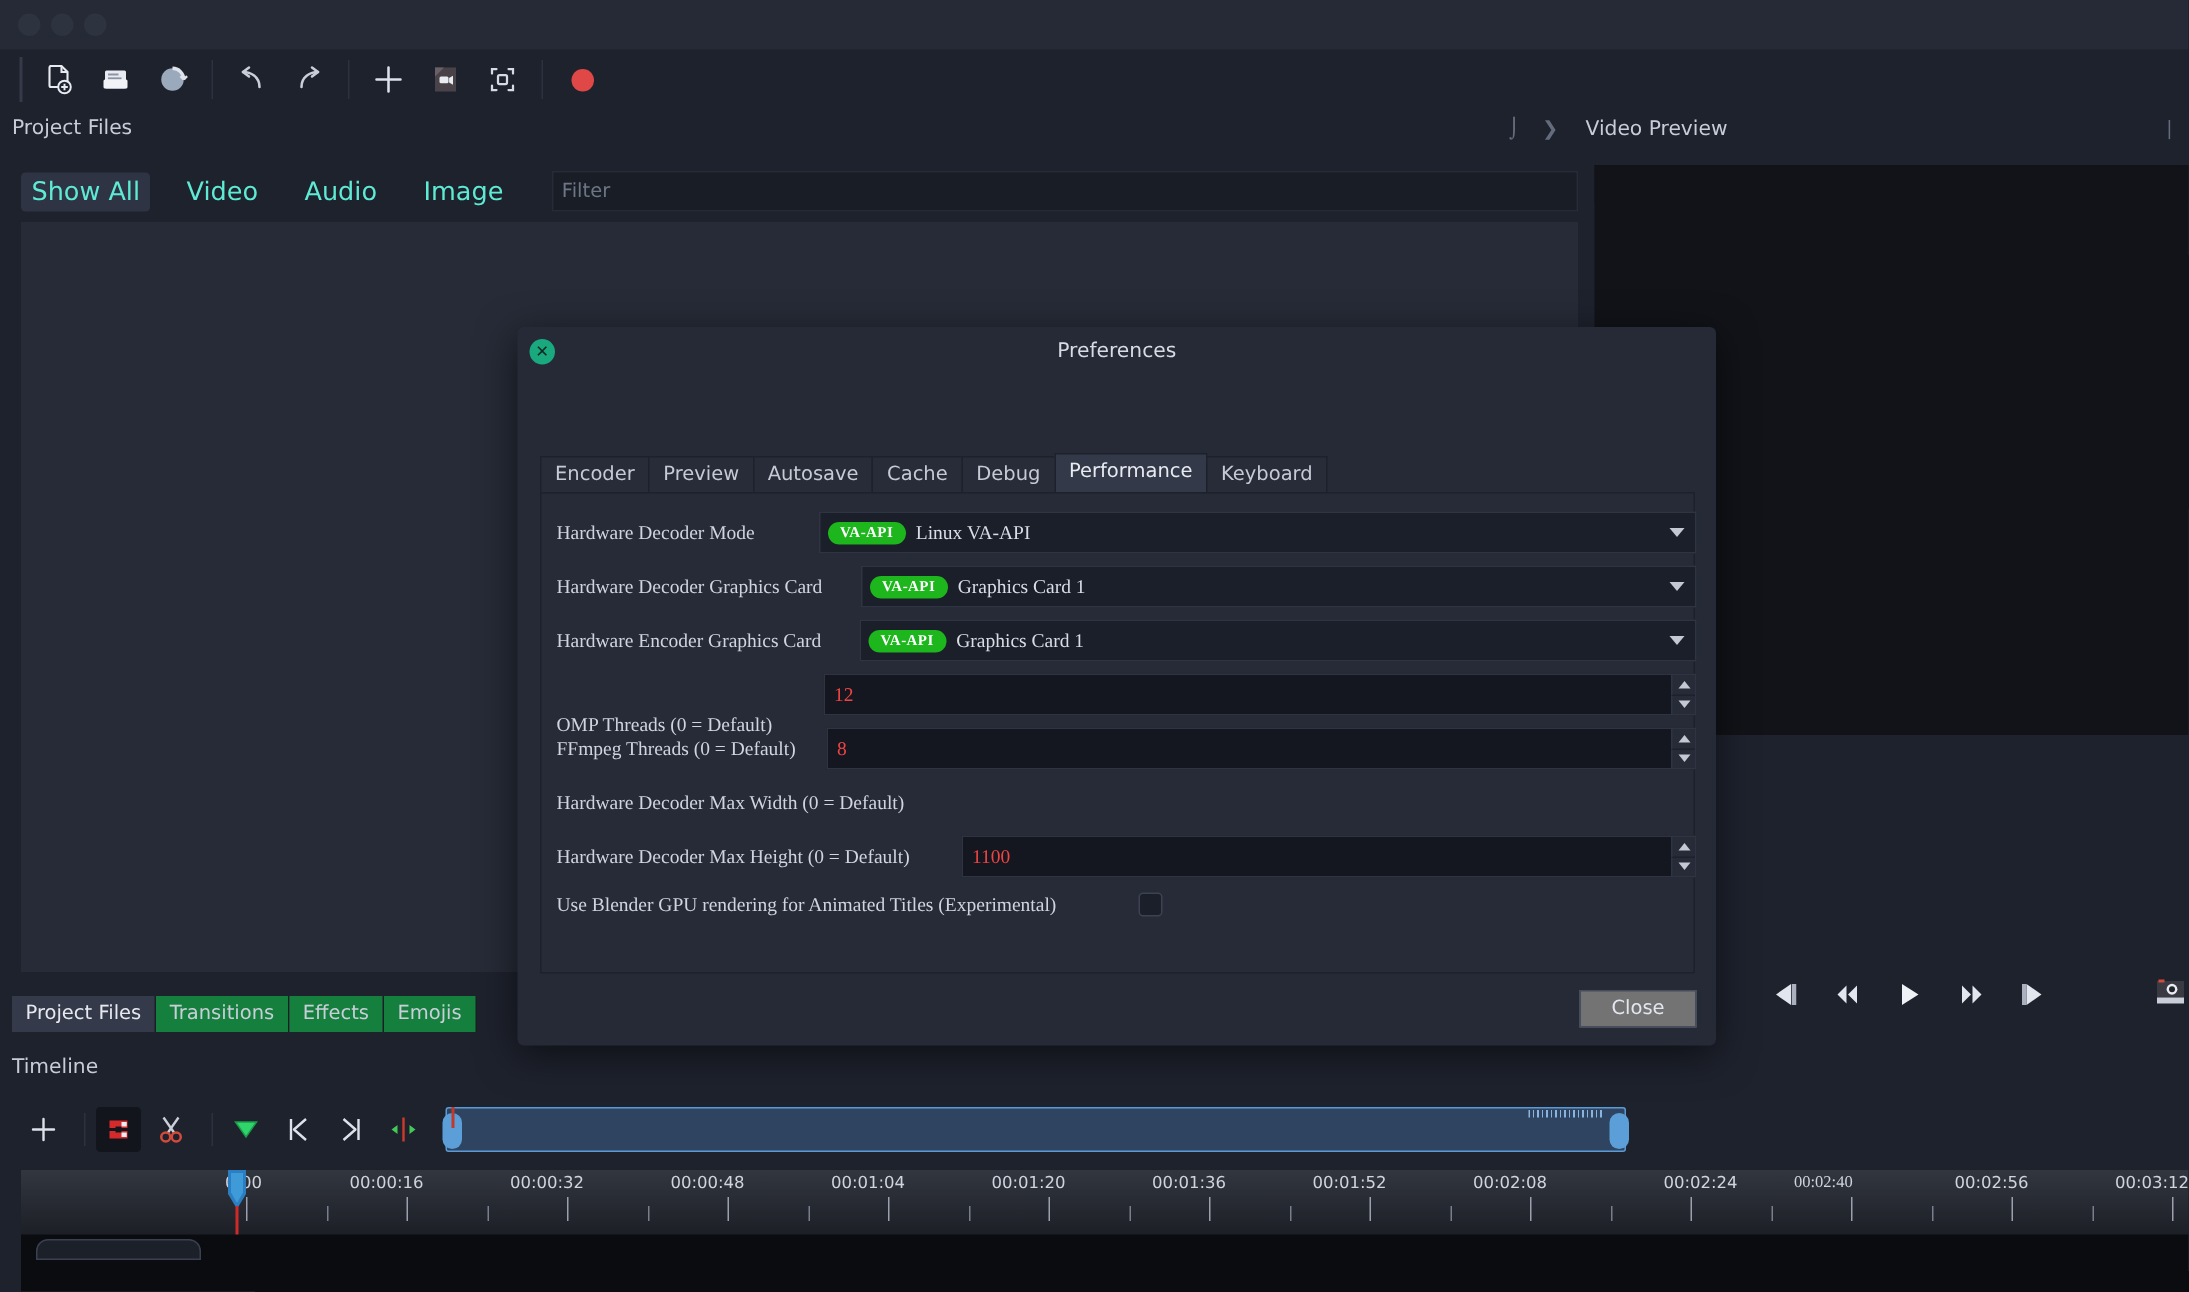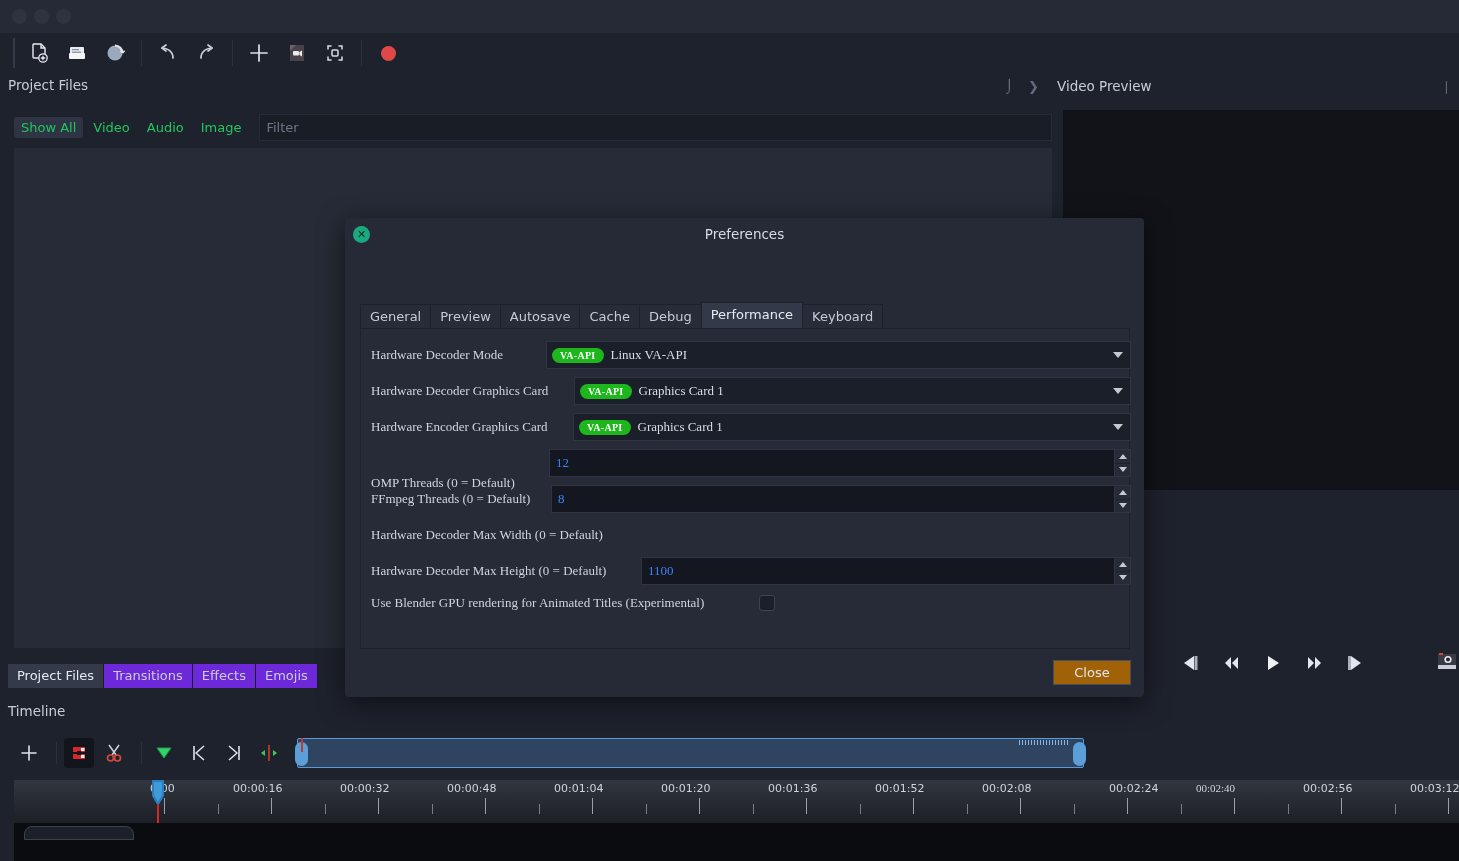--- a/index.html
+++ b/index.html
@@ -45,22 +45,22 @@
   #project-files-head { left: 8px; top: 77px; }
   #video-preview-head { left: 1057px; top: 78px; }
 
   .panel-ctl { position: absolute; color: #646b7d; font-size: 13px; }
 
   .filterbar {
     position: absolute; left: 14px; top: 114px; width: 1038px; height: 27px;
     display: flex; align-items: center;
   }
   .filter-tab {
-    font-size: 13px; color: #22c55e; padding: 3px 7px; border-radius: 3px;
-    margin-right: 3px;
+    font-size: 17px; color: #5eead4; padding: 3px 7px; border-radius: 3px;
+    margin-right: 17px;
   }
   .filter-tab.sel { background: #2e3443; }
   .filter-input {
     flex: 1; height: 27px; background: #191d26; border: 1px solid #262b37;
     color: #d3d7e0; font-size: 13px; padding: 0 6px; margin-left: 8px;
     font-family: inherit;
   }
   .filter-input::placeholder { color: #6e7585; }
 
   .files-area {
@@ -68,21 +68,21 @@
     background: #262b37;
   }
 
   
   .btabs {
     position: absolute; left: 8px; top: 662px; width: 1040px; height: 26px;
     display: flex; align-items: flex-end;
   }
   .btab {
     font-size: 13px; color: #c9ced9; padding: 4px 9px 5px 9px;
-    background: #6d28d9; border-right: 1px solid #1a1e27;
+    background: #15803d; border-right: 1px solid #1a1e27;
   }
   .btab.sel { background: #343a49; color: #e6e9f0; }
 
   
   .preview-black {
     position: absolute; left: 1063px; top: 110px; width: 396px; height: 380px;
     background: #111318;
   }
   .preview-strip {
     position: absolute; left: 1063px; top: 110px; width: 396px; height: 26px;
@@ -203,41 +203,41 @@
   }
   .combo-text { font-size: 13px; color: #d9dde6; white-space: nowrap; }
   .combo-arrow {
     position: absolute; right: 7px; top: 50%; transform: translateY(-50%);
     width: 0; height: 0; border-left: 5px solid transparent;
     border-right: 5px solid transparent; border-top: 6px solid #c3c8d3;
   }
   .spin {
     position: relative; height: 28px; background: #14171f; border: 1px solid #2e3442;
     display: flex; align-items: center; padding: 0 20px 0 6px; flex: 1;
-    font-size: 13px; color: #3b82f6;
+    font-size: 13px; color: #ef4444;
   }
   .spin-btns {
     position: absolute; right: 0; top: 0; width: 16px; height: 100%;
     display: flex; flex-direction: column;
   }
   .spin-up, .spin-dn {
     flex: 1; display: flex; align-items: center; justify-content: center;
     background: #262b37; border-left: 1px solid #2e3442;
   }
   .spin-up { border-bottom: 1px solid #1d212b; }
   .caret-u { width:0;height:0;border-left:4px solid transparent;border-right:4px solid transparent;border-bottom:5px solid #c3c8d3; }
   .caret-d { width:0;height:0;border-left:4px solid transparent;border-right:4px solid transparent;border-top:5px solid #c3c8d3; }
 
   .chk {
     width: 16px; height: 16px; background: #1b1f29; border: 1px solid #3b4251;
     border-radius: 3px; margin-left: 8px; flex: none;
   }
   .dlg-close-btn {
     position: absolute; left: 708px; top: 442px; width: 78px; height: 25px;
-    background: #a16207; border: 1px solid #454d5f; color: #e2e6ee;
+    background: #737373; border: 1px solid #454d5f; color: #e2e6ee;
     font-size: 13px; font-family: inherit;
   }
 </style>
 </head>
 <body>
 
 <div class="titlebar">
   <div class="win-dots">
     <div class="win-dot"></div>
     <div class="win-dot"></div>
@@ -503,21 +503,21 @@
 
 <div class="track-strip"></div>
 <div class="track-pill"></div>
 
 <div class="dialog">
   <div class="dlg-close">✕</div>
   <div class="dlg-title">Preferences</div>
 
 
   <div class="dlg-tabs">
-    <div class="dlg-tab">General</div>
+    <div class="dlg-tab">Encoder</div>
     <div class="dlg-tab">Preview</div>
     <div class="dlg-tab">Autosave</div>
     <div class="dlg-tab">Cache</div>
     <div class="dlg-tab">Debug</div>
     <div class="dlg-tab sel">Performance</div>
     <div class="dlg-tab">Keyboard</div>
   </div>
 
   <div class="dlg-body">
     <div id="settings-rows">

